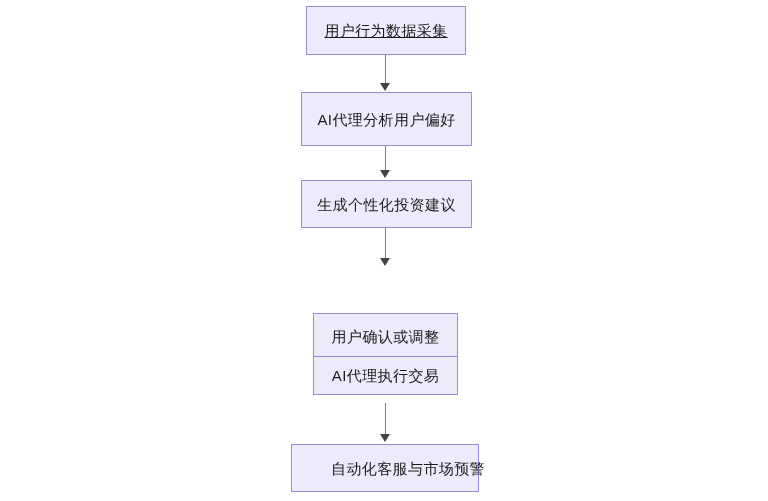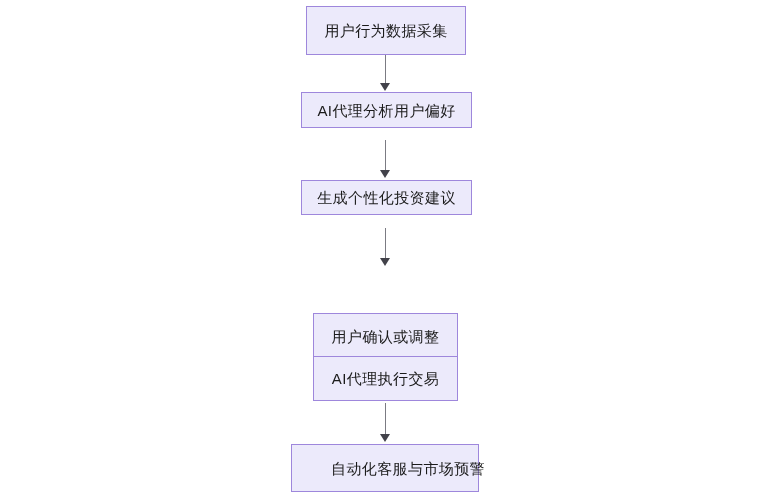--- a/index.html
+++ b/index.html
@@ -62,37 +62,37 @@
 
   <div class="edge" style="left:385px; top:228px; height:32px;"></div>
   <div class="edge-head" style="left:380px; top:258px;"></div>
 
   <div class="edge" style="left:385px; top:315px; height:33px;"></div>
   <div class="edge-head" style="left:380px; top:346px;"></div>
 
   <div class="edge" style="left:385px; top:403px; height:33px;"></div>
   <div class="edge-head" style="left:380px; top:434px;"></div>
 
-  <div class="node" style="left:306px; top:6px; width:160px; height:49px;">
+  <div class="node" style="left:306px; top:6px; width:160px; height:49px;text-decoration:underline;">
     <span class="node-label">用户行为数据采集</span>
   </div>
 
-  <div class="node" style="left:301px; top:92px; width:171px; height:36px;">
+  <div class="node" style="left:301px; top:92px; width:171px; height:54px;">
     <span class="node-label">AI代理分析用户偏好</span>
   </div>
 
-  <div class="node" style="left:301px; top:180px; width:171px; height:35px;text-align:center;">
+  <div class="node" style="left:301px; top:180px; width:171px; height:48px;text-align:center;">
     <span class="node-label">生成个性化投资建议</span>
   </div>
 
   <div class="node" style="left:313px; top:268px; width:145px; height:47px;margin-top:45px;">
     <span class="node-label">用户确认或调整</span>
   </div>
 
-  <div class="node" style="left:313px; top:356px; width:145px; height:45px;">
+  <div class="node" style="left:313px; top:356px; width:145px; height:39px;">
     <span class="node-label">AI代理执行交易</span>
   </div>
 
   <div class="node" style="left:291px; top:444px; width:188px; height:48px;padding-left:46px;">
     <span class="node-label">自动化客服与市场预警</span>
   </div>
 
 </div>
 
 </body></html>

